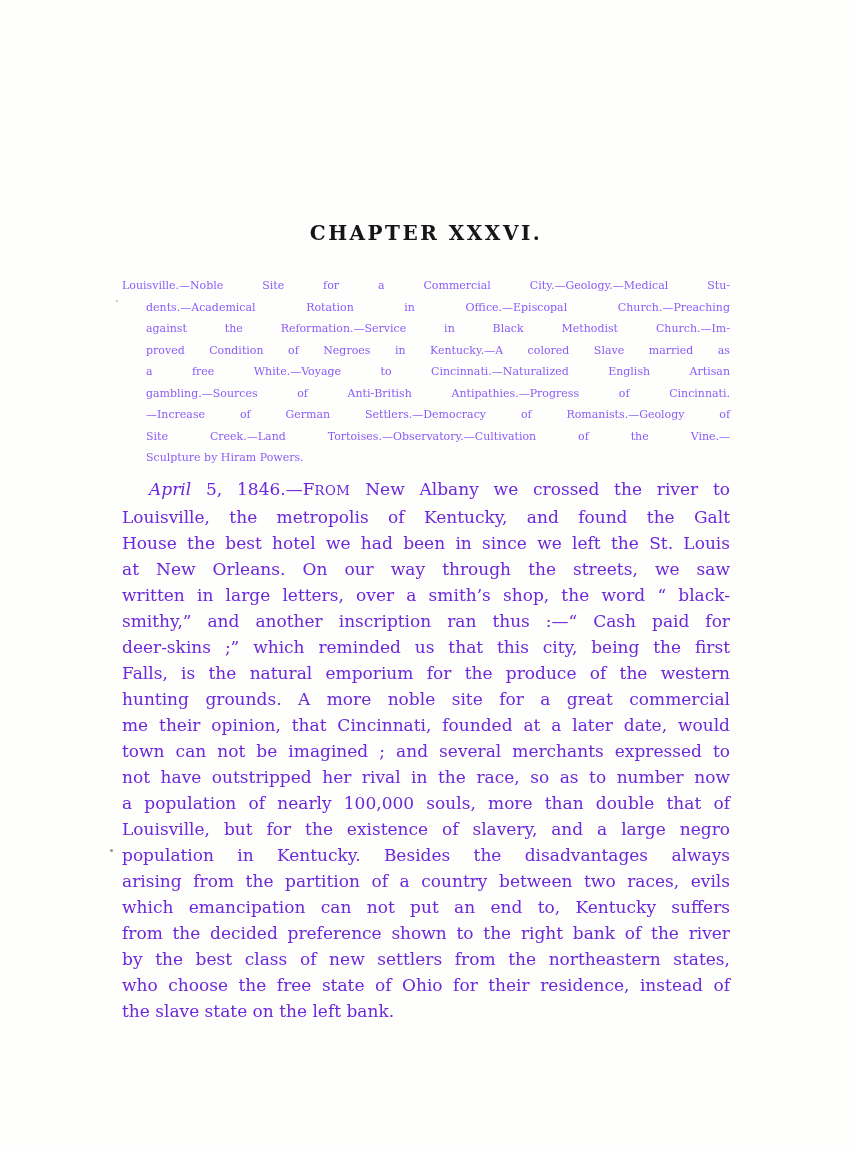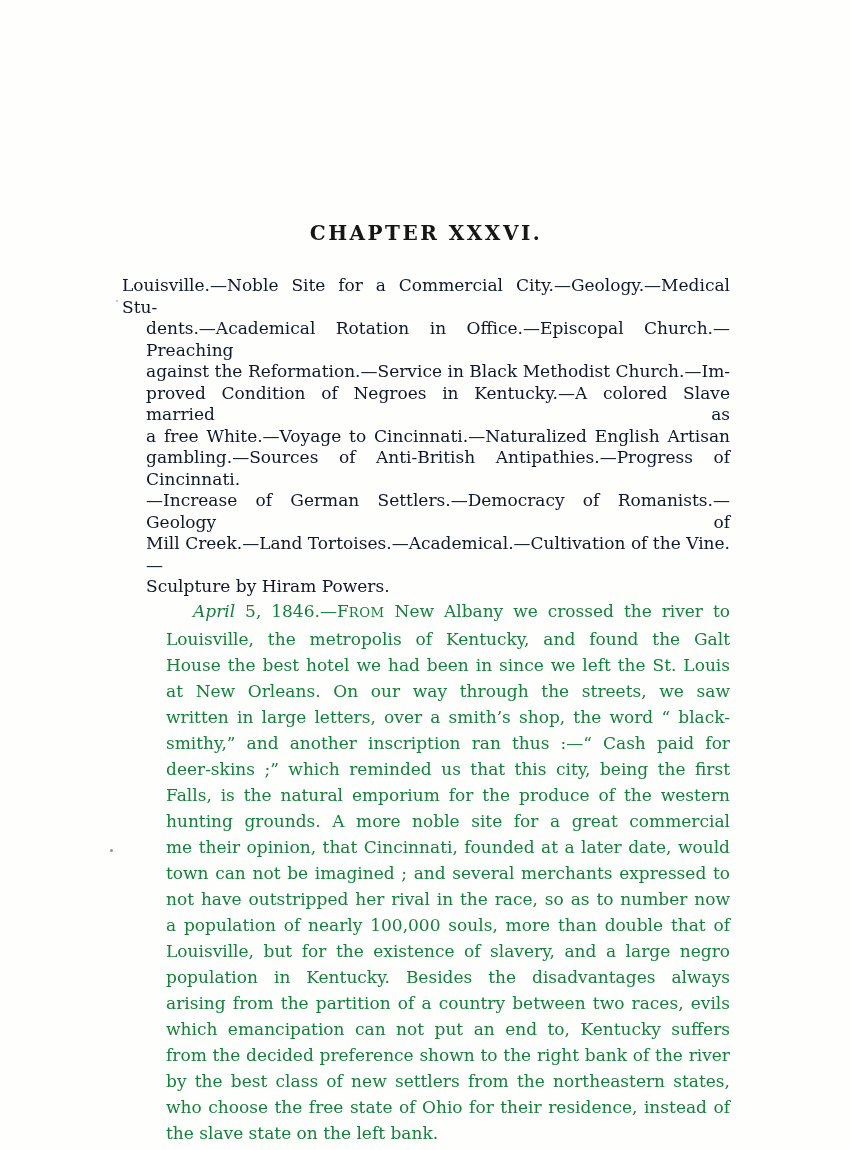--- a/index.html
+++ b/index.html
@@ -31,38 +31,38 @@
     letter-spacing: 2.5px;
     margin: 0 0 29px 0;
     color: #161616;
   }
   .line {
     text-align: justify;
     text-align-last: justify;
   }
   
   .summary {
-    font-size: 17px;
+    font-size: 11px;
     line-height: 21.5px;
     padding-left: 24px;
-    color: #0f172a;
+    color: #8b5cf6;
+    margin-bottom: 7px;
   }
   .summary .line:first-child {
     margin-left: -24px;
   }
   .summary .line:last-child {
     text-align: left;
     text-align-last: left;
   }
   
   .bodytext {
     font-size: 17px;
     line-height: 26px;
-    color: #15803d;
-    margin-left: 44px;
+    color: #6d28d9;
   }
   .bodytext .first-line {
     text-indent: 27px;
   }
   .bodytext .lines .line:last-child {
     text-align: left;
     text-align-last: left;
   }
   .italic { font-style: italic; }
   .smallcaps { font-size: 0.78em; letter-spacing: 0.5px; }
@@ -87,21 +87,21 @@
     <h1 class="chapter-heading">CHAPTER XXXVI.</h1>
 
     <div class="summary">
         <div class="line">Louisville.—Noble Site for a Commercial City.—Geology.—Medical Stu-</div>
         <div class="line">dents.—Academical Rotation in Office.—Episcopal Church.—Preaching</div>
         <div class="line">against the Reformation.—Service in Black Methodist Church.—Im-</div>
         <div class="line">proved Condition of Negroes in Kentucky.—A colored Slave married as</div>
         <div class="line">a free White.—Voyage to Cincinnati.—Naturalized English Artisan</div>
         <div class="line">gambling.—Sources of Anti-British Antipathies.—Progress of Cincinnati.</div>
         <div class="line">—Increase of German Settlers.—Democracy of Romanists.—Geology of</div>
-        <div class="line">Mill Creek.—Land Tortoises.—Academical.—Cultivation of the Vine.—</div>
+        <div class="line">Site Creek.—Land Tortoises.—Observatory.—Cultivation of the Vine.—</div>
         <div class="line">Sculpture by Hiram Powers.</div>
       </div>
 
     <div class="bodytext">
       <div class="line first-line">
         <span class="italic">April</span><span> 5, 1846.—</span><span>F</span><span class="smallcaps">ROM</span><span> New Albany we crossed the river to</span>
       </div>
       <div class="lines">
           <div class="line">Louisville, the metropolis of Kentucky, and found the Galt</div>
           <div class="line">House the best hotel we had been in since we left the St. Louis</div>

